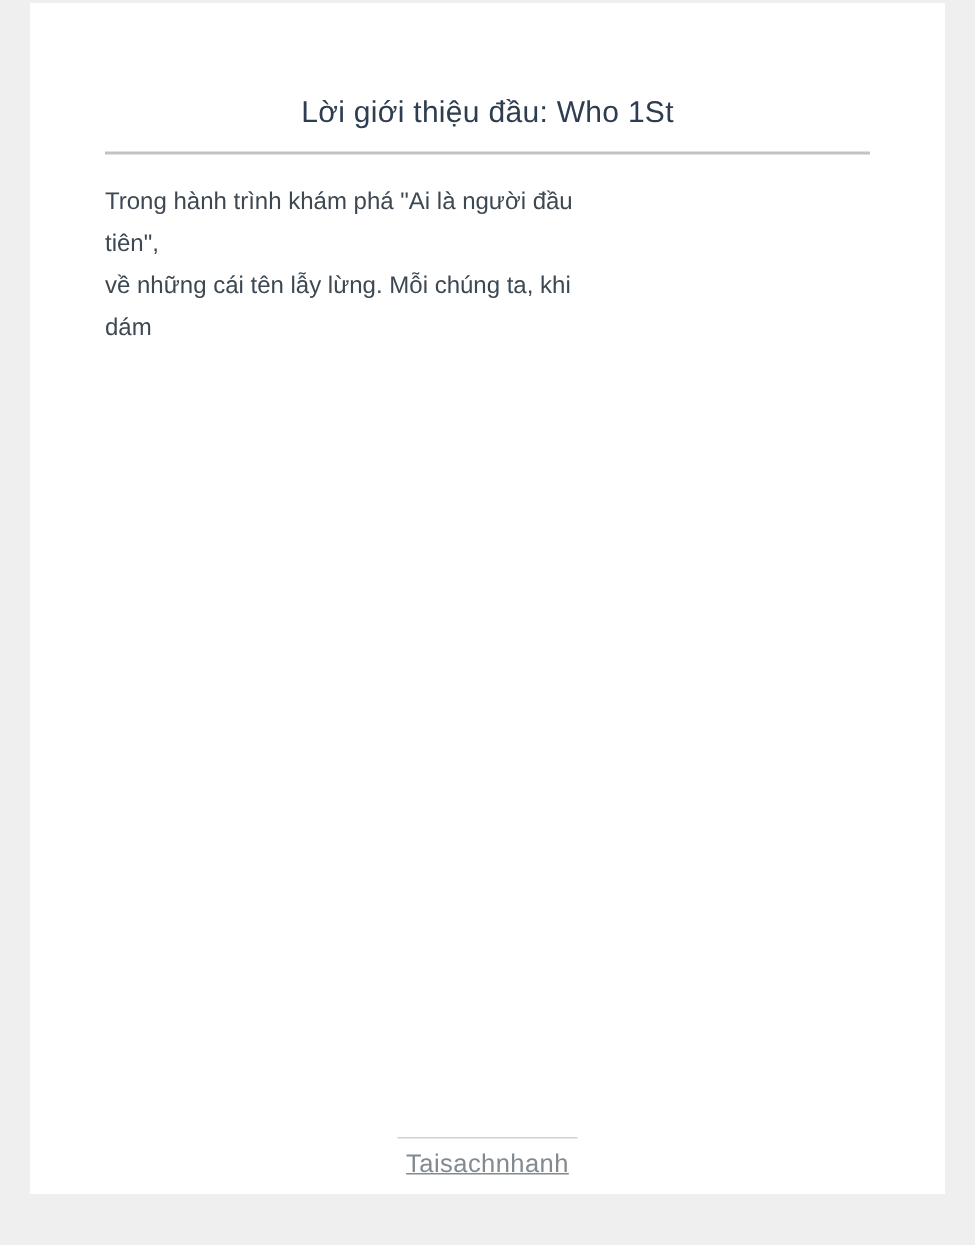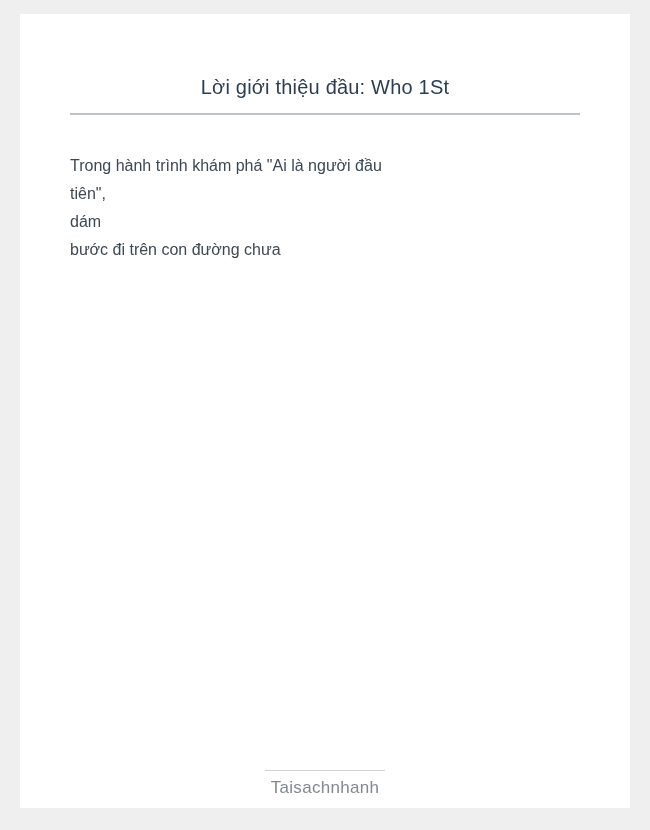--- a/index.html
+++ b/index.html
@@ -10,21 +10,21 @@
     width: 650px;
     height: 830px;
     background: #efefef;
     font-family: "Liberation Sans", "DejaVu Sans", sans-serif;
     position: relative;
     overflow: hidden;
   }
   .page {
     position: absolute;
     left: 20px;
-    top: 14px;
+    top: 2px;
     width: 610px;
     height: 794px;
     background: #ffffff;
     box-sizing: border-box;
   }
   .page-header {
     padding-top: 60px;
   }
   .page-title {
     text-align: center;
@@ -35,21 +35,21 @@
     margin: 0 50px;
     line-height: 26px;
   }
   .title-rule {
     height: 0;
     border: none;
     border-top: 2px solid #bfc3c7;
     margin: 13px 50px 0 50px;
   }
   .body-text {
-    margin: 37px 50px 0 50px;
+    margin: 18px 50px 0 50px;
     font-size: 16px;
     line-height: 28px;
     color: #3d4852;
   }
   .body-line {
     white-space: pre;
   }
   .page-footer {
     position: absolute;
     left: 0;
@@ -61,37 +61,38 @@
     height: 0;
     border: none;
     border-top: 1px solid #cdd1d4;
     width: 120px;
     margin: 0 auto 7px auto;
   }
   .footer-text {
     font-size: 17px;
     color: #828a90;
     letter-spacing: 0.3px;
+    text-decoration: underline;
   }
 </style>
 </head>
 <body>
 
 <div class="page">
 
   <div class="page-header">
     <h1 class="page-title">Lời giới thiệu đầu: Who 1St</h1>
     <hr class="title-rule">
   </div>
 
   <div class="body-text">
     <div class="body-line">Trong hành trình khám phá "Ai là người đầu</div>
     <div class="body-line">tiên",</div>
+    <div class="body-line">về những cái tên lẫy lừng. Mỗi chúng ta, khi</div>
     <div class="body-line">dám</div>
-    <div class="body-line">bước đi trên con đường chưa</div>
   </div>
 
   <div class="page-footer">
     <hr class="footer-rule">
     <div class="footer-text">Taisachnhanh</div>
   </div>
 
 </div>
 
 </body></html>

